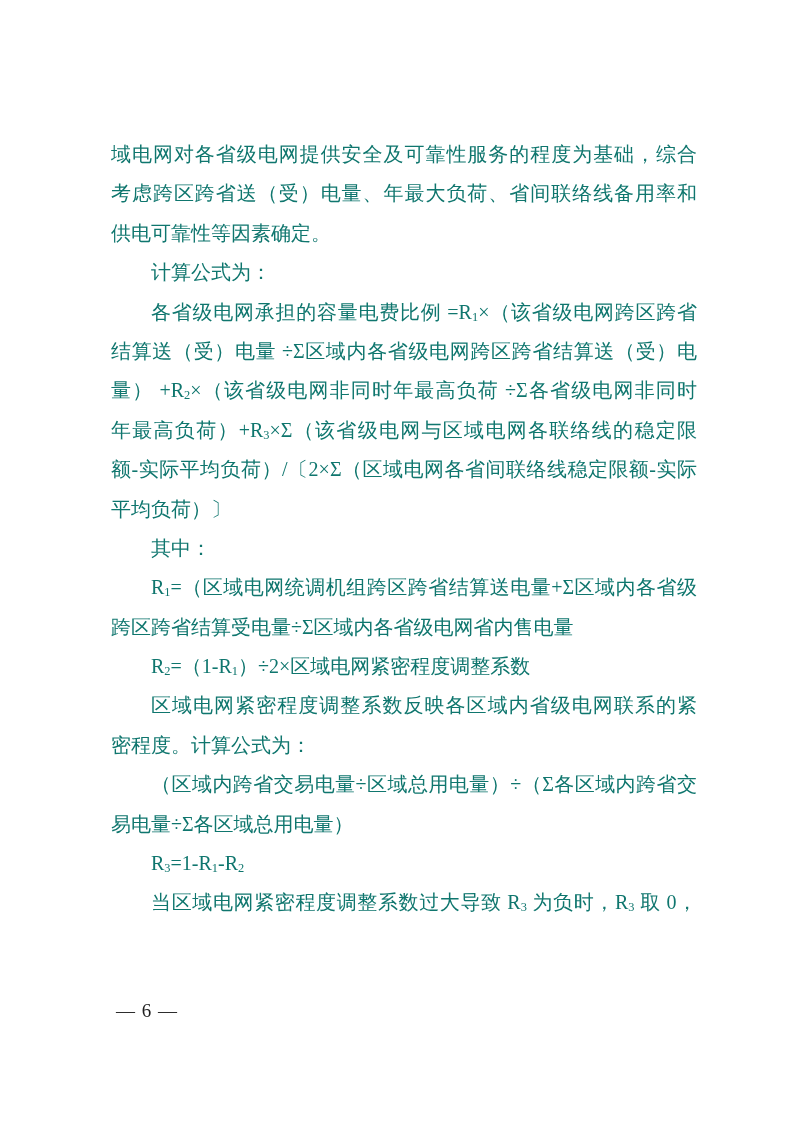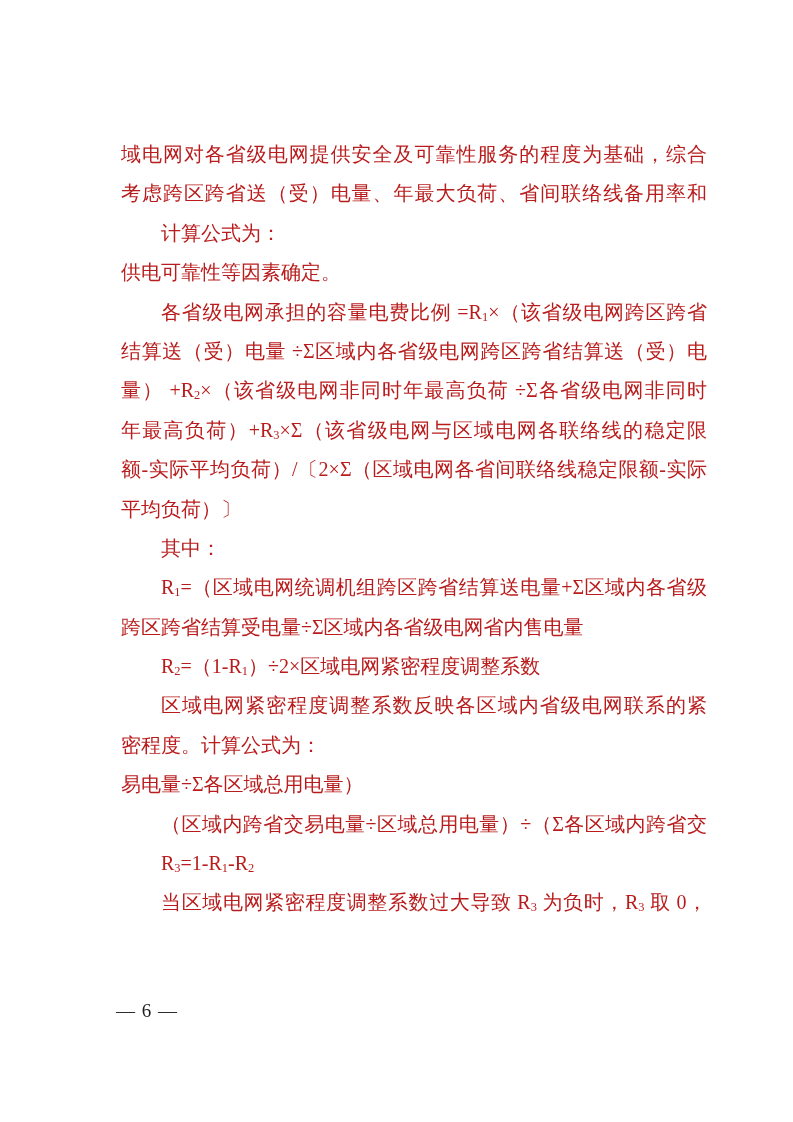--- a/index.html
+++ b/index.html
@@ -9,23 +9,23 @@
     font-family: "Liberation Serif", "DejaVu Serif", serif;
   }
   .page {
     position: relative;
     width: 793px; height: 1122px;
     background: #ffffff;
     overflow: hidden;
   }
   .doc-body {
     position: absolute;
-    left: 121px; top: 135px;
+    left: 111px; top: 135px;
     width: 586px;
-    color: #b91c1c;
+    color: #0f766e;
     font-size: 20px;
   }
   .line {
     height: 39.4px;
     line-height: 39.4px;
     white-space: pre-wrap;
     text-align: left;
   }
   .line.fill {
     text-align: justify;
@@ -48,33 +48,33 @@
     white-space: pre;
   }
 </style>
 </head>
 <body>
 
 <div class="page">
   <div class="doc-body">
       <div class="line fill">域电网对各省级电网提供安全及可靠性服务的程度为基础，综合</div>
       <div class="line fill">考虑跨区跨省送（受）电量、年最大负荷、省间联络线备用率和</div>
+      <div class="line">供电可靠性等因素确定。</div>
       <div class="line indent">计算公式为：</div>
-      <div class="line">供电可靠性等因素确定。</div>
       <div class="line fill indent">各省级电网承担的容量电费比例 =R<sub>1</sub>×（该省级电网跨区跨省</div>
       <div class="line fill">结算送（受）电量 ÷Σ区域内各省级电网跨区跨省结算送（受）电</div>
       <div class="line fill">量） +R<sub>2</sub>×（该省级电网非同时年最高负荷 ÷Σ各省级电网非同时</div>
       <div class="line fill">年最高负荷）+R<sub>3</sub>×Σ（该省级电网与区域电网各联络线的稳定限</div>
       <div class="line fill">额-实际平均负荷）/〔2×Σ（区域电网各省间联络线稳定限额-实际</div>
       <div class="line">平均负荷）〕</div>
       <div class="line indent">其中：</div>
       <div class="line fill indent">R<sub>1</sub>=（区域电网统调机组跨区跨省结算送电量+Σ区域内各省级</div>
       <div class="line">跨区跨省结算受电量÷Σ区域内各省级电网省内售电量</div>
       <div class="line indent">R<sub>2</sub>=（1-R<sub>1</sub>）÷2×区域电网紧密程度调整系数</div>
       <div class="line fill indent">区域电网紧密程度调整系数反映各区域内省级电网联系的紧</div>
       <div class="line">密程度。计算公式为：</div>
+      <div class="line fill indent">（区域内跨省交易电量÷区域总用电量）÷（Σ各区域内跨省交</div>
       <div class="line">易电量÷Σ各区域总用电量）</div>
-      <div class="line fill indent">（区域内跨省交易电量÷区域总用电量）÷（Σ各区域内跨省交</div>
       <div class="line indent">R<sub>3</sub>=1-R<sub>1</sub>-R<sub>2</sub></div>
       <div class="line fill indent">当区域电网紧密程度调整系数过大导致 R<sub>3</sub> 为负时，R<sub>3</sub> 取 0，</div>
     </div>
   <div class="footer">— 6 —</div>
 </div>
 
 </body></html>

